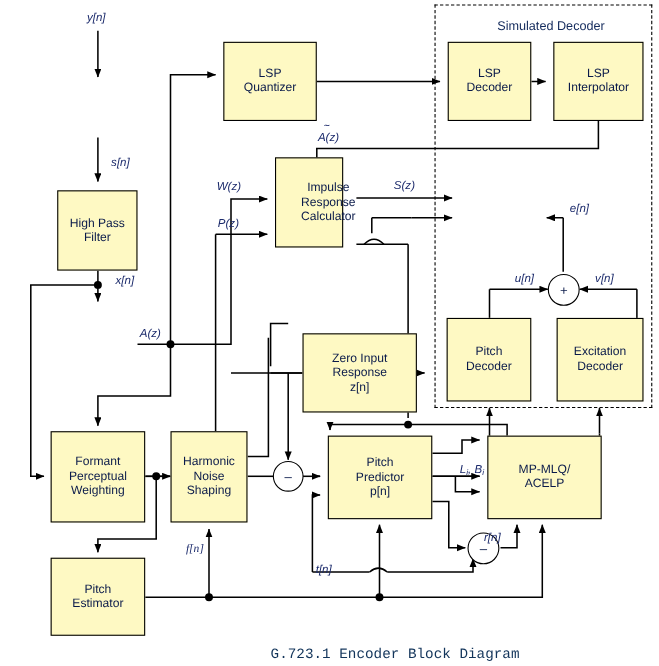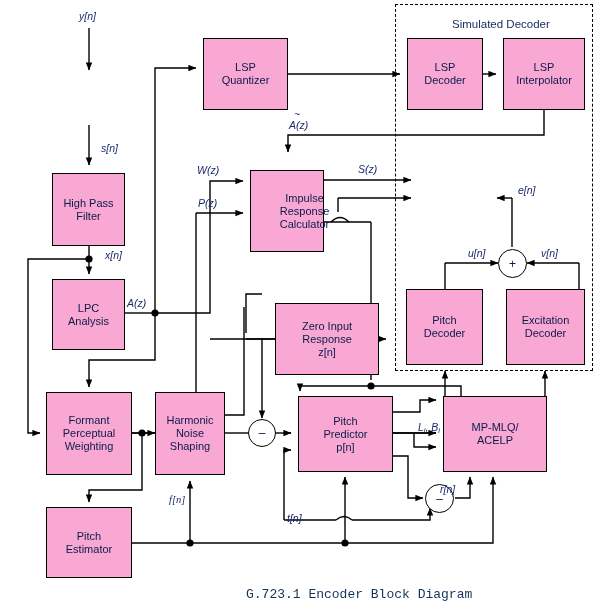--- a/index.html
+++ b/index.html
@@ -1,19 +1,19 @@
 <!DOCTYPE html>
 <html><head>
 <meta charset="utf-8">
 <style>
   html,body{margin:0;padding:0;background:#ffffff;}
   body{font-family:"Liberation Sans", sans-serif;}
   #stage{position:relative;width:599px;height:605px;background:#ffffff;overflow:hidden;}
   #svgroot{position:absolute;left:0;top:0;width:599px;height:605px;}
-  .blk{position:absolute;border:1.4px solid #000;background:#f9a8d4;
+  .blk{position:absolute;border:1.4px solid #000;background:#fef9c3;
        display:flex;align-items:center;justify-content:center;text-align:center;
        color:#0a1a4a;font-size:11px;line-height:13px;box-sizing:border-box;}
   .sig{position:absolute;color:#1b2a6b;font-size:10.5px;font-style:italic;
        font-family:"Liberation Sans", sans-serif;white-space:nowrap;}
   .caption{position:absolute;color:#12345a;font-size:13px;white-space:nowrap;font-family:Liberation Mono, monospace;}
   .dashbox{position:absolute;border:1.6px dashed #000;box-sizing:border-box;background:transparent;}
   .dashlabel{position:absolute;color:#132a5c;font-size:11.5px;white-space:nowrap;}
   .opcirc{position:absolute;border:1.4px solid #000;border-radius:50%;background:#fff;
           display:flex;align-items:center;justify-content:center;color:#0a1a4a;
           font-size:12px;line-height:12px;box-sizing:border-box;}
@@ -151,24 +151,20 @@
 
   <div class="dashbox" style="left:395px;top:4px;width:198px;height:367px;"></div>
   <div class="dashlabel" style="left:452px;top:18px;">Simulated Decoder</div>
 
 
   <div class="blk" style="left:52px;top:173px;width:73px;height:73px;white-space:pre-line;">
     <span style="white-space:pre-line;">High Pass
 Filter</span>
   </div>
 
-  <div class="blk" style="left:52px;top:279px;width:73px;height:71px;">
-    <span style="white-space:pre-line;">LPC
-Analysis</span>
-  </div>
 
   <div class="blk" style="left:46px;top:392px;width:86px;height:83px;">
     <span style="white-space:pre-line;">Formant
 Perceptual
 Weighting</span>
   </div>
 
   <div class="blk" style="left:155px;top:392px;width:70px;height:83px;">
     <span style="white-space:pre-line;">Harmonic
 Noise
@@ -188,21 +184,21 @@
   <div class="blk" style="left:407px;top:38px;width:76px;height:72px;">
     <span style="white-space:pre-line;">LSP
 Decoder</span>
   </div>
 
   <div class="blk" style="left:503px;top:38px;width:82px;height:72px;">
     <span style="white-space:pre-line;">LSP
 Interpolator</span>
   </div>
 
-  <div class="blk" style="left:250px;top:170px;width:74px;height:82px;padding-left:35px;">
+  <div class="blk" style="left:250px;top:143px;width:62px;height:82px;padding-left:35px;">
     <span style="white-space:pre-line;">Impulse
 Response
 Calculator</span>
   </div>
 
 
   <div class="blk" style="left:275px;top:303px;width:104px;height:72px;">
     <span style="white-space:pre-line;">Zero Input
 Response
 z[n]</span>

